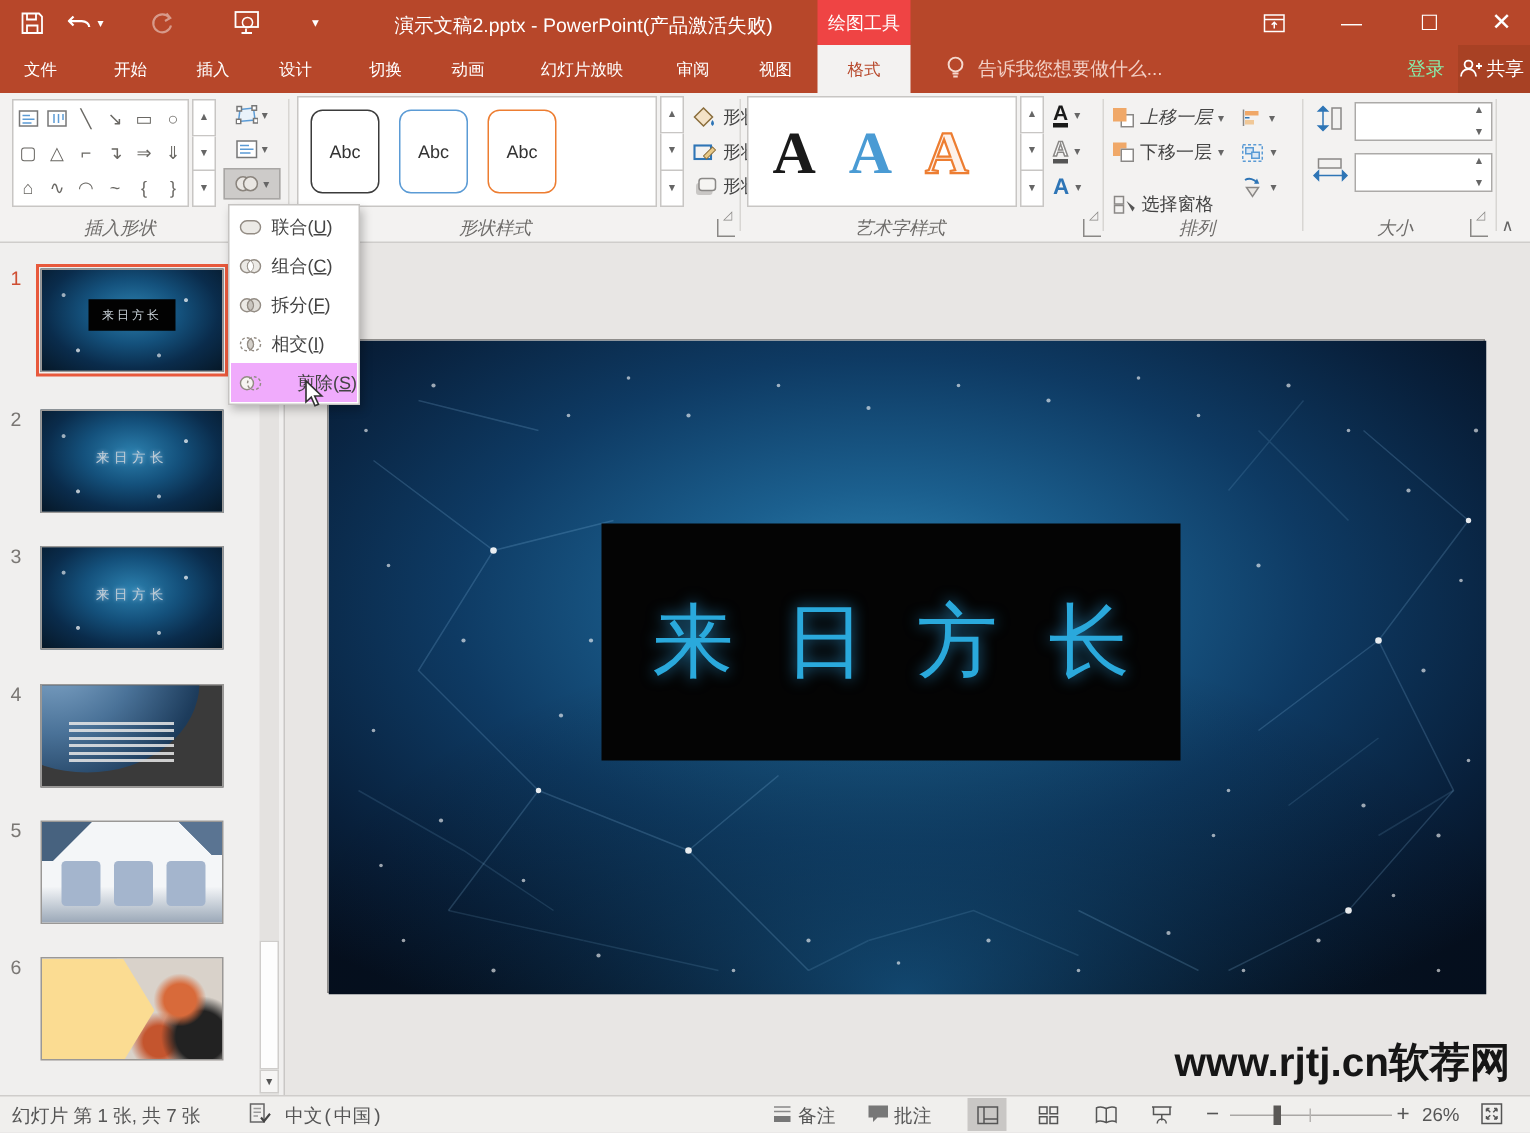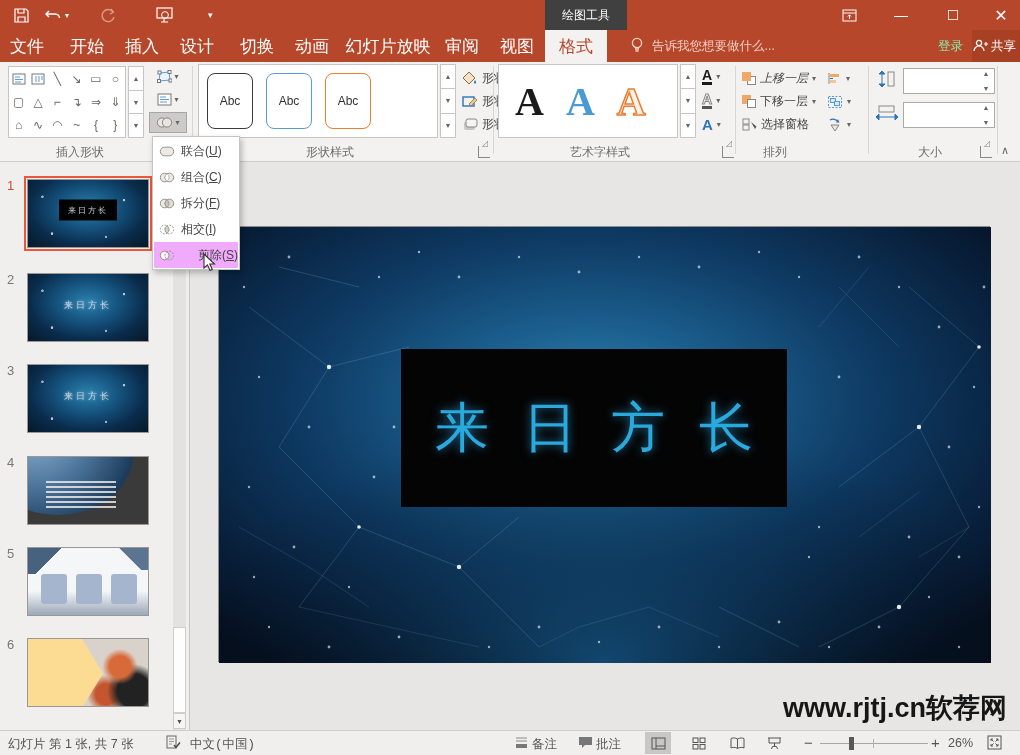--- a/index.html
+++ b/index.html
@@ -5,41 +5,41 @@
   * { margin:0; padding:0; box-sizing:border-box; }
   html,body { width:1020px; height:755px; overflow:hidden;
     font-family:"Liberation Sans","DejaVu Sans",sans-serif; }
   body { position:relative; background:#e8e6e4; }
 
   
   .titlebar { position:absolute; left:0; top:0; width:1020px; height:30px; background:#b7472a; }
   .qat-btn { position:absolute; top:4px; height:22px; color:#fff; font-size:13px;
     display:flex; align-items:center; justify-content:center; }
   .title-text { position:absolute; left:263px; top:8px; color:#fff; font-size:13px; white-space:nowrap; }
-  .context-label { position:absolute; left:545px; top:0; width:82px; height:30px; background:#404040;
+  .context-label { position:absolute; left:545px; top:0; width:62px; height:30px; background:#ef4444;
     color:#fff; font-size:12px; display:flex; align-items:center; justify-content:center; }
   .win-btn { position:absolute; top:0; width:34px; height:30px; color:#fff; font-size:14px;
     display:flex; align-items:center; justify-content:center; }
 
   
   .tabrow { position:absolute; left:0; top:30px; width:1020px; height:32px; background:#b7472a; }
   .rtab { position:absolute; top:0; height:32px; display:flex; align-items:center;
-    color:#fff; font-size:17px; transform:translateX(-50%); white-space:nowrap;text-align:right; }
+    color:#fff; font-size:11px; transform:translateX(-50%); white-space:nowrap;text-align:right; }
   .rtab.active { background:#f3f2f1; color:#b7472a; transform:none; justify-content:center; }
   .tellme { position:absolute; left:652px; top:8px; color:#f2cfc5; font-size:12.5px; white-space:nowrap; }
   .bulb { position:absolute; left:630px; top:7px; }
   .signin { position:absolute; left:938px; top:8px; color:#86efac; font-size:12.5px; }
   .share { position:absolute; left:972px; top:0; height:32px; width:48px; display:flex; gap:3px;
     align-items:center; color:#fff; font-size:12.5px; background:#a84124; }
 
   
   .ribbon { position:absolute; left:0; top:62px; width:1020px; height:100px;
     background:#f3f2f1; border-bottom:1px solid #cfcdcb; }
   .gsep { position:absolute; top:4px; height:88px; width:1px; background:#d8d6d3; }
-  .glabel { position:absolute; top:82px; font-size:12px; color:#6e6c6a; text-align:center; white-space:nowrap; }
+  .glabel { position:absolute; top:82px; font-size:12px; color:#6e6c6a; text-align:center; white-space:nowrap;font-style:italic; }
   .launcher { position:absolute; width:12px; height:12px; border-left:1px solid #8a8886;
     border-bottom:1px solid #8a8886; }
   .launcher:after { content:"◿"; position:absolute; left:3px; top:-7px; font-size:8px; color:#8a8886; }
 
   .shape-gallery { position:absolute; left:8px; top:4px; width:118px; height:72px; background:#fff;
     border:1px solid #c8c6c4; display:grid; grid-template-columns:repeat(6,1fr);
     grid-template-rows:repeat(3,1fr); align-items:center; justify-items:center;
     color:#6a6864; font-size:12px; }
   .scrollcol { position:absolute; width:16px; height:72px; top:4px; display:flex; flex-direction:column; }
   .scrollcol > div { flex:1; background:#fff; border:1px solid #c8c6c4; border-top:none;
@@ -148,20 +148,21 @@
   </div>
   <div class="qat-btn" style="left:156px;">
     <svg width="17" height="16" viewBox="0 0 17 16">
         <rect x="1" y="1" width="15" height="10" fill="none" stroke="#fff" stroke-width="1.2"></rect>
         <circle cx="9" cy="8" r="3.4" fill="none" stroke="#fff"></circle>
         <path d="M8 12 v3 M5 15 h7" stroke="#fff" stroke-width="1.2"></path>
       </svg>
   </div>
   <div class="qat-btn" style="left:208px;font-size:9px;">▾</div>
 
+  <div class="title-text">演示文稿2.pptx - PowerPoint(产品激活失败)</div>
   <div class="context-label">绘图工具</div>
 
   <div class="win-btn" style="left:832px;">
     <svg width="15" height="13" viewBox="0 0 15 13">
         <rect x="1" y="1" width="13" height="11" fill="none" stroke="#fff"></rect>
         <path d="M1 4 h13" stroke="#fff"></path>
         <path d="M7.5 10 v-4 M5.8 7.5 l1.7-1.7 1.7 1.7" stroke="#fff" fill="none"></path>
       </svg>
   </div>
   <div class="win-btn" style="left:884px;">—</div>
@@ -336,21 +337,21 @@
       <span class="dd">▾</span>
   </div>
   <div class="ribbon-textbtn" style="left:742px;top:29px;">
     <span style="position:relative;width:14px;height:13px;display:inline-block;">
       <span class="sq" style="position:absolute;left:0;top:0;background:#f0a868;"></span>
       <span class="sq" style="position:absolute;right:0;bottom:0;border:1px solid #8a8886;background:#fff;"></span>
     </span>
     <span>下移一层</span>
       <span class="dd">▾</span>
   </div>
-  <div class="ribbon-textbtn" style="left:742px;top:52px;">
+  <div class="ribbon-textbtn" style="left:742px;top:64px;">
     <svg width="15" height="13" viewBox="0 0 15 13">
         <rect x="1" y="1" width="6" height="5" fill="none" stroke="#8a8886"></rect>
         <rect x="1" y="7" width="6" height="5" fill="none" stroke="#8a8886"></rect>
         <path d="M9 4 l4 7 l1.5-2.5 z" fill="#555"></path>
       </svg>
     <span>选择窗格</span>
   </div>
   <div class="ribbon-textbtn" style="left:827px;top:6px;">
     <svg width="15" height="13" viewBox="0 0 15 13">
         <path d="M2 1 v11" stroke="#8a8886"></path>
@@ -369,21 +370,21 @@
     <span class="dd">▾</span>
   </div>
   <div class="ribbon-textbtn" style="left:827px;top:52px;">
     <svg width="16" height="14" viewBox="0 0 16 14">
         <path d="M3 2 a6 6 0 0 1 8 2" fill="none" stroke="#2e75b6" stroke-width="1.3"></path>
         <path d="M11 1 l1.5 3.5 L9 4.5 Z" fill="#2e75b6"></path>
         <path d="M4 7 L12 7 L8 13 Z" fill="#e9e6e2" stroke="#8a8886"></path>
       </svg>
     <span class="dd">▾</span>
   </div>
-  <div class="glabel" style="left:730px;width:90px;">排列</div>
+  <div class="glabel" style="left:753px;width:90px;">排列</div>
   <div class="gsep" style="left:868px;"></div>
 
   <div style="position:absolute;left:877px;top:8px;">
     <svg width="20" height="18" viewBox="0 0 20 18">
         <path d="M5 1 l3 3 h-6 z M5 17 l3-3 h-6 z M5 4 v10" stroke="#2e75b6" fill="#2e75b6"></path>
         <rect x="11" y="2" width="6" height="14" fill="none" stroke="#8a8886"></rect>
       </svg>
   </div>
   <div class="spinner" style="left:903px;top:6px;">
     <span></span>

